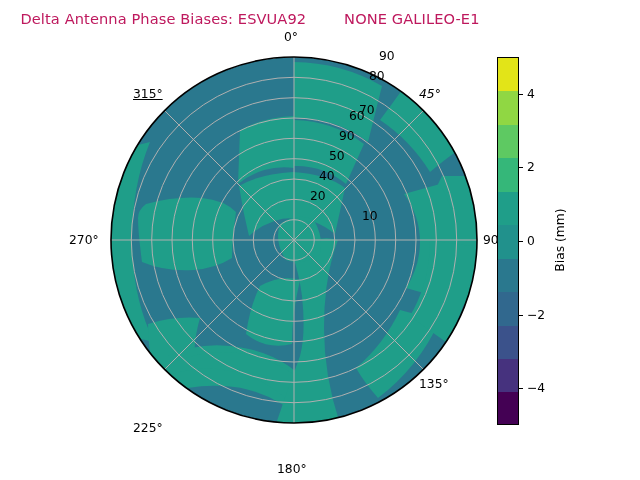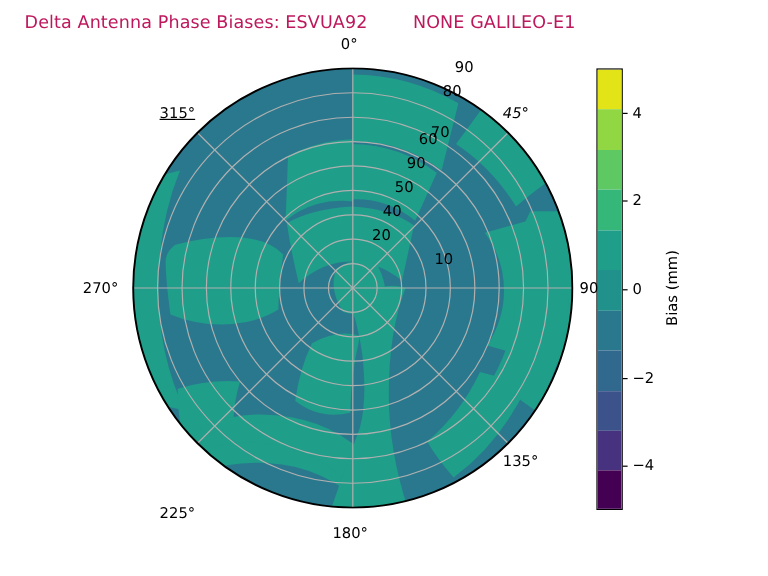--- a/index.html
+++ b/index.html
@@ -202,21 +202,21 @@
     <span class="rad-label" style="left:239px; top:53px;">60</span>
     <span class="rad-label" style="left:249px; top:47px;text-align:right;">70</span>
     <span class="rad-label" style="left:259px; top:13px;">80</span>
     <span class="rad-label" style="left:269px; top:-7px;">90</span>
   </div>
 
   <span class="ang-label" style="left:284px; top:30px;">0°</span>
   <span class="ang-label" style="left:419px; top:87px;font-style:italic;">45°</span>
   <span class="ang-label" style="left:483px; top:233px;">90</span>
   <span class="ang-label" style="left:419px; top:377px;">135°</span>
-  <span class="ang-label" style="left:277px; top:437px;text-align:center;">180°</span>
+  <span class="ang-label" style="left:277px; top:462px;text-align:center;">180°</span>
   <span class="ang-label" style="left:133px; top:377px;margin-top:44px;">225°</span>
   <span class="ang-label" style="left:69px; top:233px;">270°</span>
   <span class="ang-label" style="left:133px; top:87px;text-decoration:underline;">315°</span>
 
   <div id="cbar-wrap">
     <div id="cbar">
       <div class="cb-band" style="height:33.45px; background:#e2e418;"></div>
       <div class="cb-band" style="height:33.45px; background:#90d743;"></div>
       <div class="cb-band" style="height:33.45px; background:#5ec962;"></div>
       <div class="cb-band" style="height:33.45px; background:#35b779;"></div>

